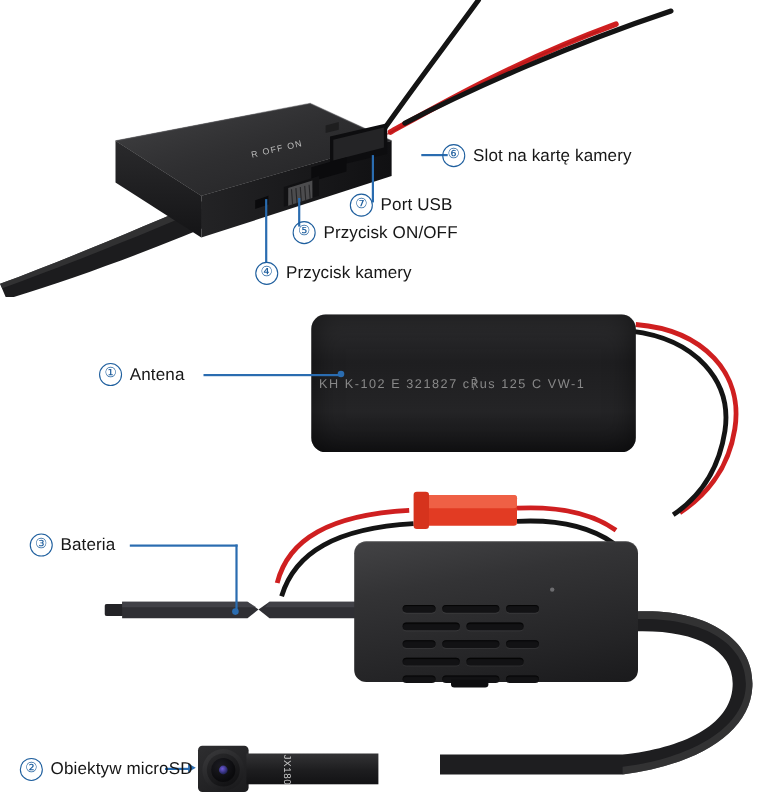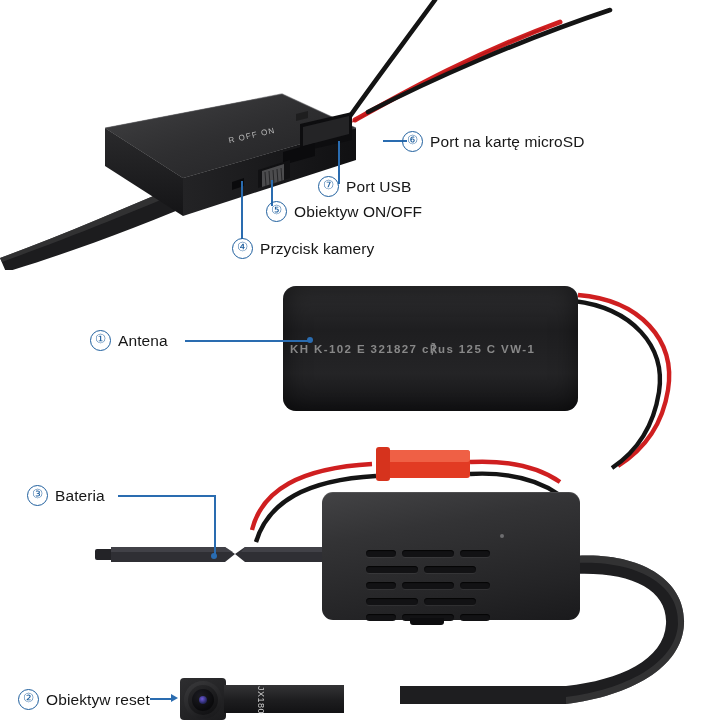--- a/index.html
+++ b/index.html
@@ -191,47 +191,47 @@
     <div class="sw-label" style="left:228px; top:131px;">R  OFF  ON</div>
   </div>
 
   <div class="lead h" style="left:383px; top:140px; width:24px;"></div>
   <div class="lead v" style="left:338px; top:141px; height:43px;"></div>
   <div class="lead v" style="left:271px; top:180px; height:26px;"></div>
   <div class="lead v" style="left:241px; top:181px; height:58px;"></div>
 
   <div class="callout" style="left:402px; top:131px;">
     <div class="badge">⑥</div>
-    <div class="ctext">Port na kartę microSD</div>
+    <div class="ctext">Slot na kartę kamery</div>
   </div>
 
   <div class="callout" style="left:318px; top:176px;">
     <div class="badge">⑦</div>
     <div class="ctext">Port USB</div>
   </div>
 
   <div class="callout" style="left:266px; top:201px;">
     <div class="badge">⑤</div>
-    <div class="ctext">Obiektyw ON/OFF</div>
+    <div class="ctext">Przycisk ON/OFF</div>
   </div>
 
   <div class="callout" style="left:232px; top:238px;">
     <div class="badge">④</div>
     <div class="ctext">Przycisk kamery</div>
   </div>
 
   <div>
     <svg width="701" height="200" style="position:absolute;left:0;top:270px;">
       <path d="M578 25 C 640 30, 676 70, 668 120 C 662 158, 640 182, 618 196" stroke="#cf1f20" stroke-width="4.4" fill="none"></path>
       <path d="M574 31 C 632 38, 666 76, 659 122 C 653 160, 633 184, 612 198" stroke="#141414" stroke-width="4.4" fill="none"></path>
     </svg>
 
     <div class="batt" style="left:283px; top:286px; width:295px; height:125px;">
     </div>
-    <div class="batt-text" style="left:290px; top:341px;font-weight:bold;">KH   K-102     E 321827     c℟us     125  C    VW-1</div>
+    <div class="batt-text" style="left:290px; top:341px;">KH   K-102     E 321827     c℟us     125  C    VW-1</div>
 
     <div class="lead h" style="left:185px; top:340px; width:125px;"></div>
     <div class="dot" style="left:307px; top:337px;"></div>
 
     <div class="callout" style="left:90px; top:330px;">
       <div class="badge">①</div>
       <div class="ctext">Antena</div>
     </div>
   </div>
 
@@ -311,17 +311,17 @@
     </div>
 
     <div style="position:absolute;left:224px;top:685px;width:120px;height:28px;background:linear-gradient(180deg,#333335 0%,#1d1d1f 55%,#121214 100%);"></div>
     <div class="ribbon-label" style="left:266px; top:686px;">JX180</div>
 
     <div class="lead h" style="left:150px; top:698px; width:22px;"></div>
     <div class="arrow" style="left:171px; top:694px;"></div>
 
     <div class="callout" style="left:18px; top:689px;">
       <div class="badge">②</div>
-      <div class="ctext">Obiektyw reset</div>
+      <div class="ctext">Obiektyw microSD</div>
     </div>
   </div>
 
 </div>
 
 </body></html>

